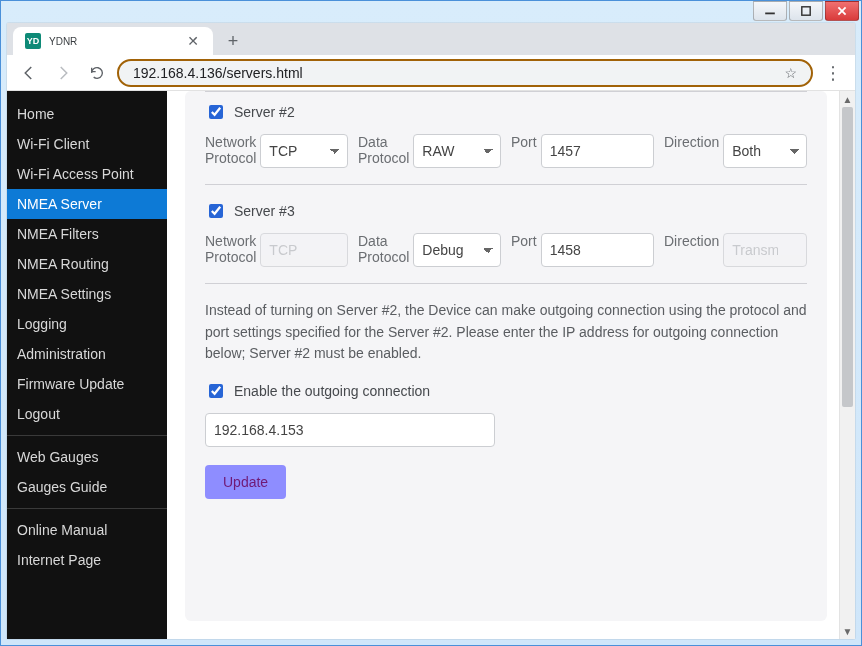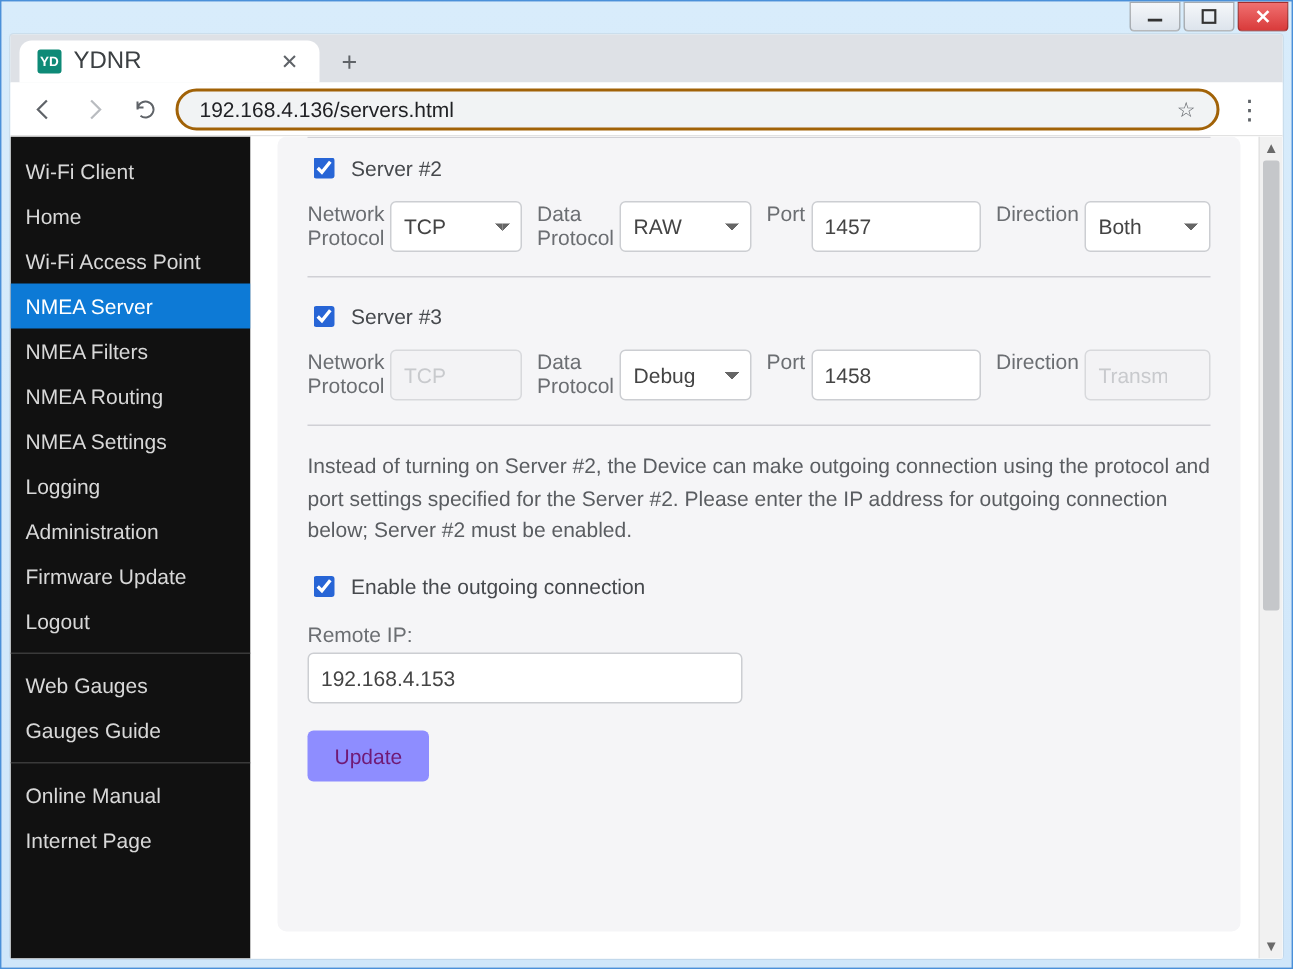--- a/index.html
+++ b/index.html
@@ -11,21 +11,21 @@
   .win-titlebar { height:22px; display:flex; justify-content:flex-end; align-items:flex-start; padding-right:2px; }
   .win-btn { width:34px; height:20px; margin-left:2px; border-radius:0 0 3px 3px; border:1px solid rgba(0,0,0,.25); display:flex; align-items:center; justify-content:center; background:linear-gradient(#f5f7fa,#dde4ec); font-size:10px; color:#333;}
   .win-btn.close { background:linear-gradient(#f07070,#d93b3b); color:#fff; }
   .win-btn svg { width:12px; height:12px; }
 
   
   .browser { position:absolute; left:6px; right:6px; top:22px; bottom:6px; background:#fff; border-radius:2px; box-shadow:0 0 0 1px rgba(0,0,0,.06); display:flex; flex-direction:column; }
   .tab-strip { height:32px; background:#dee1e6; display:flex; align-items:flex-end; padding-left:6px; }
   .tab { height:28px; background:#fff; border-radius:8px 8px 0 0; padding:0 12px; display:flex; align-items:center; gap:8px; min-width:200px; position:relative; }
   .favicon { width:16px; height:16px; background:#0e8a77; color:#fff; font-size:9px; font-weight:bold; display:flex; align-items:center; justify-content:center; border-radius:2px;}
-  .tab-title { font-size:16px; color:#3c4043; flex:1; white-space:nowrap; overflow:hidden; text-overflow:ellipsis;}
+  .tab-title { font-size:10px; color:#3c4043; flex:1; white-space:nowrap; overflow:hidden; text-overflow:ellipsis;}
   .tab-close { width:16px; height:16px; border-radius:50%; display:flex; align-items:center; justify-content:center; color:#5f6368; font-size:14px; }
   .newtab { width:28px; height:28px; display:flex; align-items:center; justify-content:center; color:#5f6368; font-size:18px; margin-left:6px;}
   .addr-bar { height:36px; background:#fff; border-bottom:1px solid #e2e2e2; display:flex; align-items:center; padding:0 8px; gap:6px;}
   .nav-icn { width:28px; height:28px; border-radius:50%; display:flex; align-items:center; justify-content:center; color:#5f6368; }
   .nav-icn.dis { color:#b9bcc0; }
   .addr-input { flex:1; height:28px; border:2px solid #a16207; border-radius:14px; background:#f1f3f4; padding:0 14px; font-size:14px; color:#202124; display:flex; align-items:center; justify-content:space-between;}
   .star { color:#5f6368; }
   .menu-dots { width:28px; display:flex; align-items:center; justify-content:center; color:#5f6368; font-size:18px;}
 
   
@@ -107,22 +107,22 @@
         </div>
       <div class="addr-input">
         <span>192.168.4.136/servers.html</span>
         <span class="star">☆</span>
       </div>
       <div class="menu-dots">⋮</div>
     </div>
 
     <div class="page">
       <div class="sidebar">
+        <div class="sb-item">Home</div>
         <div class="sb-item">Wi-Fi Client</div>
-        <div class="sb-item">Home</div>
         <div class="sb-item">Wi-Fi Access Point</div>
         <div class="sb-item active">NMEA Server</div>
         <div class="sb-item">NMEA Filters</div>
         <div class="sb-item">NMEA Routing</div>
         <div class="sb-item">NMEA Settings</div>
         <div class="sb-item">Logging</div>
         <div class="sb-item">Administration</div>
         <div class="sb-item">Firmware Update</div>
         <div class="sb-item">Logout</div>
         <div class="sb-div"></div>
@@ -189,21 +189,20 @@
 
           <div class="hr"></div>
 
           <div class="para">Instead of turning on Server #2, the Device can make outgoing connection using the protocol and port settings specified for the Server #2. Please enter the IP address for outgoing connection below; Server #2 must be enabled.</div>
 
           <div class="chk-row">
             <input type="checkbox" class="chk" checked="" style="">
             <span>Enable the outgoing connection</span>
           </div>
 
-          <div class="lbl" style="margin-top:14px;">Remote IP:</div>
           <div class="inline" style="margin-top:4px;">
             <input class="inp" style="width: 290px;" value="192.168.4.153">
           </div>
 
           <button class="btn-update">Update</button>
         </div>
 
         <div class="vscroll">
           <div class="arrow">▲</div>
           <div class="vscroll-thumb"></div>

